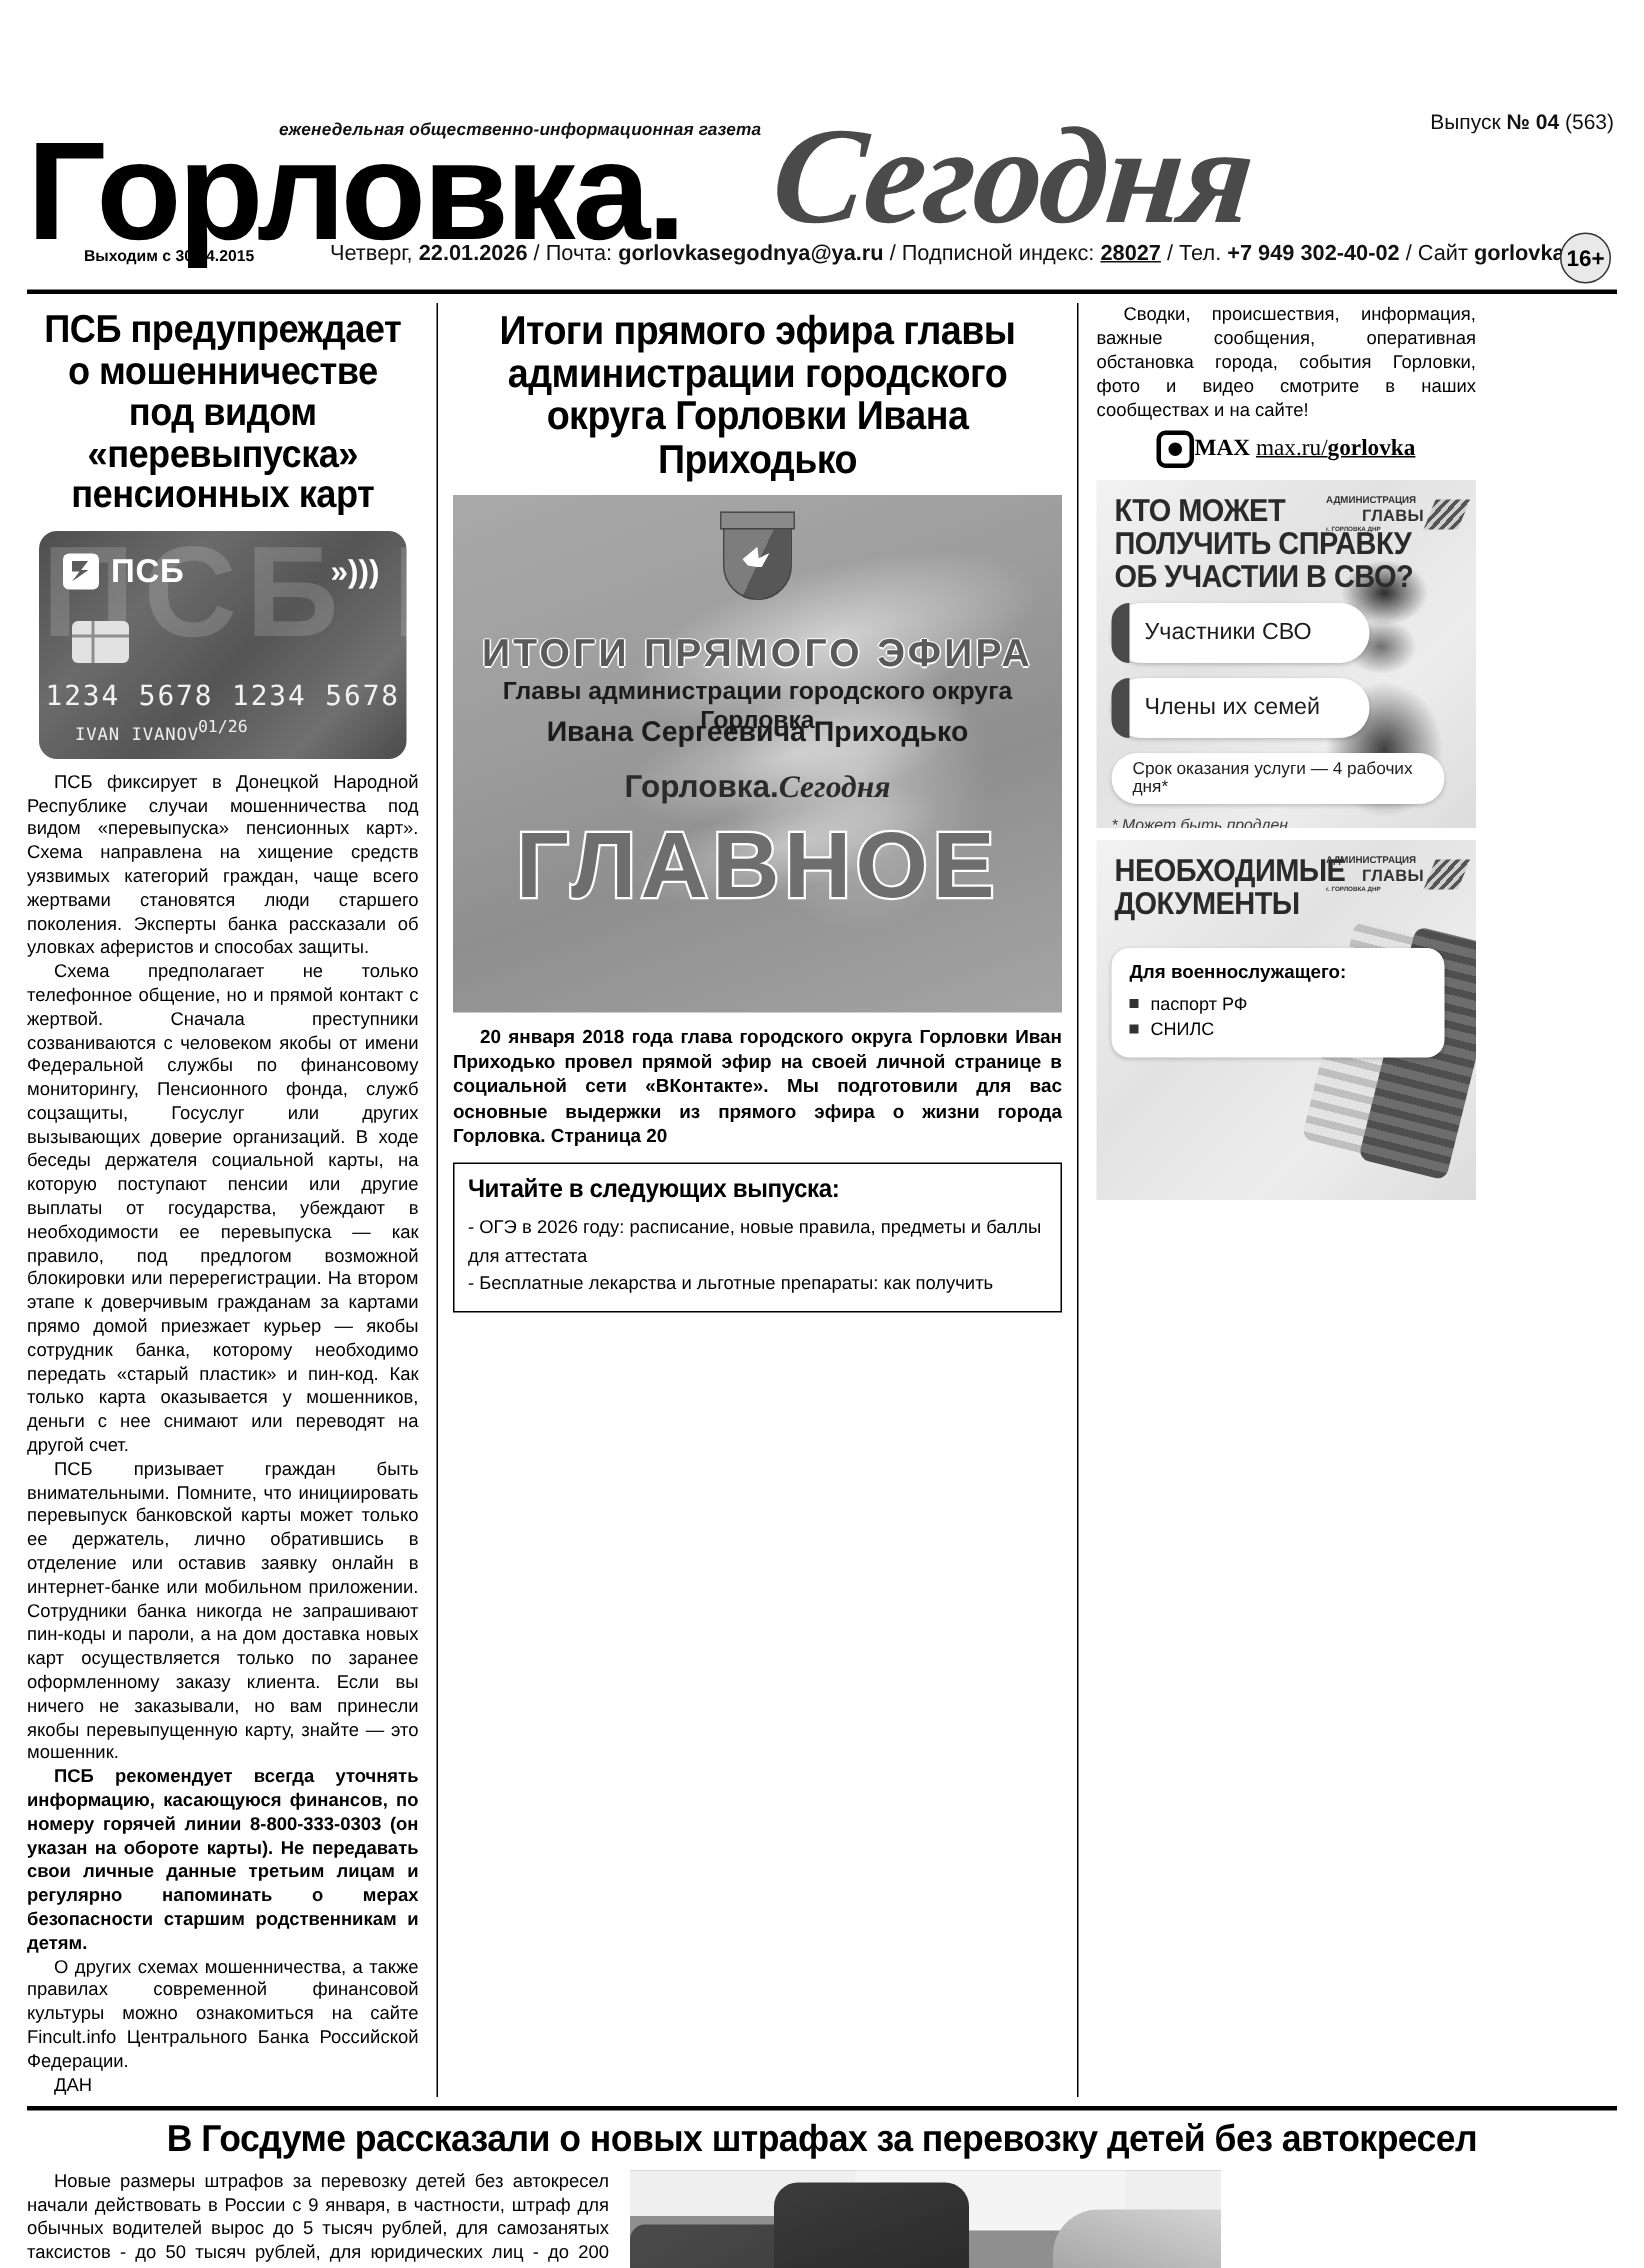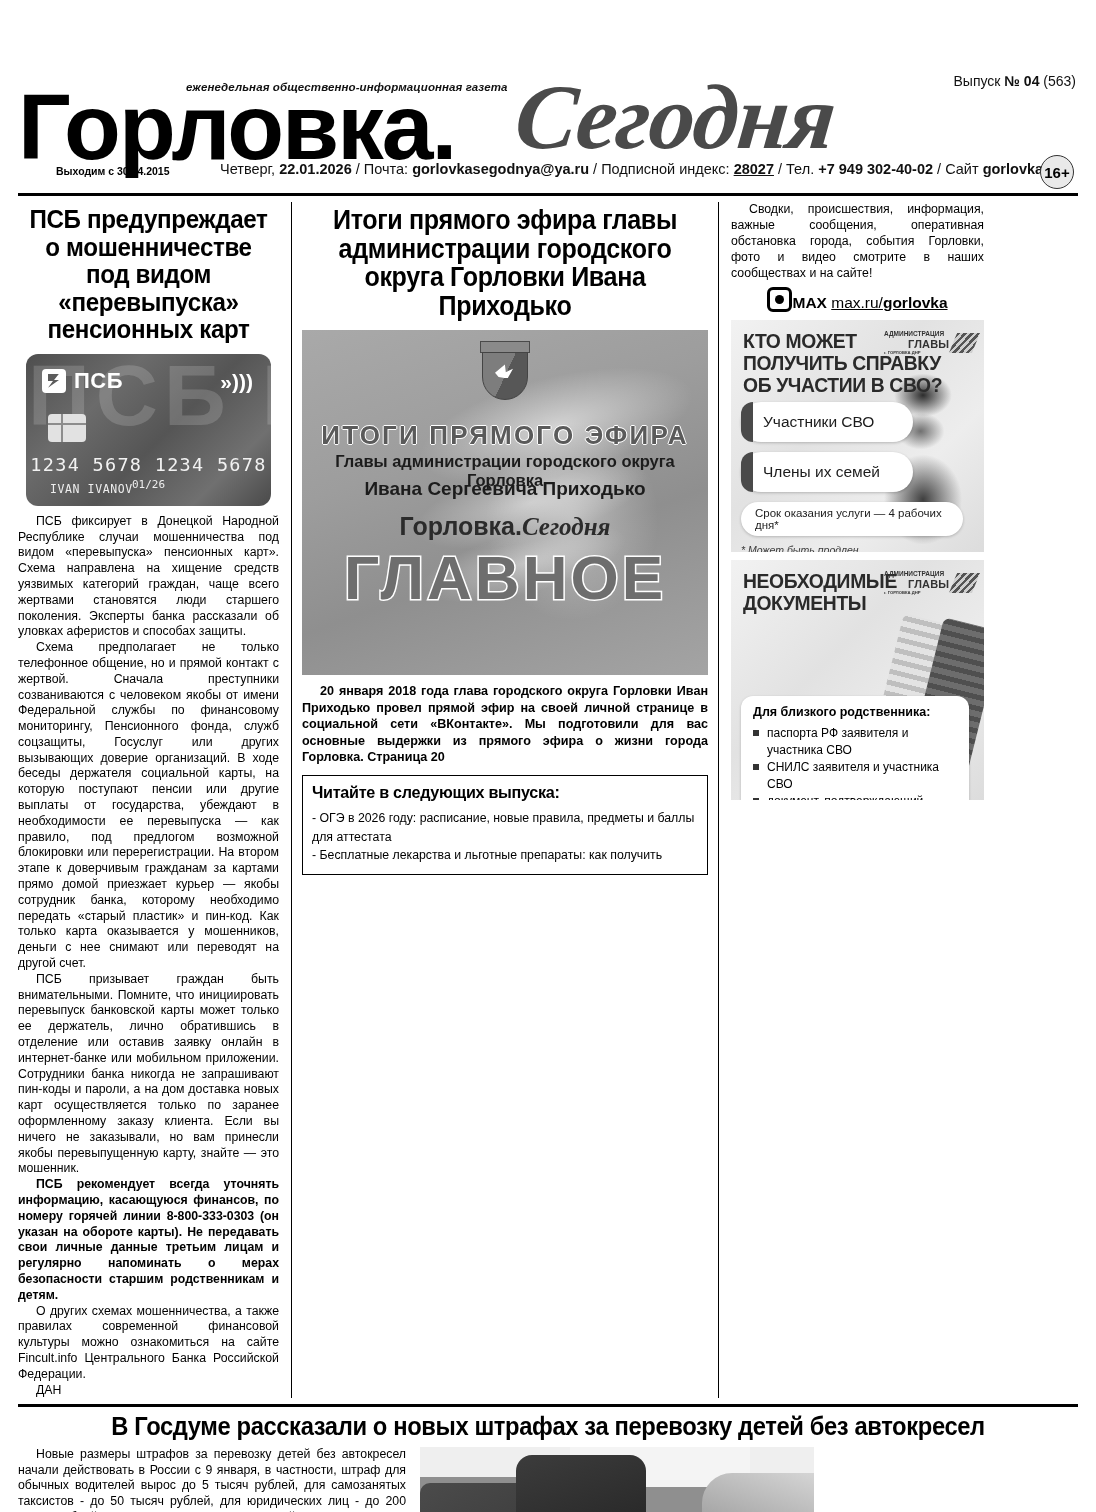--- a/index.html
+++ b/index.html
@@ -153,41 +153,41 @@
   .promo-t2 {
     position:absolute; left:0; right:0; top:122px; text-align:center;
     font-size:16.5px; font-weight:700; color:#1c1c1c;
   }
   .promo-t3 {
     position:absolute; left:0; right:0; top:148px; text-align:center;
     font-size:19px; font-weight:700; color:#1c1c1c;
   }
   .promo-logo {
     position:absolute; left:0; right:0; top:182px; text-align:center;
-    font-size:25px; font-weight:700; color:#2b2b2b;
+    font-size:21px; font-weight:700; color:#2b2b2b;
   }
   .promo-logo i { font-family:"Liberation Serif", serif; font-weight:700; }
   .promo-big {
     position:absolute; left:0; right:0; top:212px; text-align:center;
     font-size:62px; font-weight:700; letter-spacing:3px; color:#6e6e6e;
     -webkit-text-stroke:3px #ffffff; paint-order:stroke fill;
   }
 
   .lead {
     font-size:12.6px; line-height:1.3; font-weight:700; text-align:justify;
     text-indent:18px; margin:6px 0 10px 0;
   }
   .nextbox { border:1.6px solid #000; padding:7px 9px 9px 9px; margin-bottom:6px; }
   .nextbox h3 { margin:0 0 6px 0; font-size:17px; font-weight:700; letter-spacing:-.3px;
     transform:scaleX(.95); transform-origin:left; }
   .nextbox div { font-size:12.3px; line-height:1.5; }
 
   
   .r-intro { font-size:12.3px; line-height:1.3; text-align:justify; text-indent:18px; }
-  .max-row { display:flex; align-items:flex-end; gap:0; justify-content:center; margin:5px 0 8px 0; }
+  .max-row { display:flex; align-items:center; gap:0; justify-content:center; margin:5px 0 8px 0;font-family:Liberation Serif, serif; }
   .max-ico { width:25px; height:25px; border:3px solid #000; border-radius:6px;
     display:flex; align-items:center; justify-content:center; }
   .max-ico i { width:9px; height:9px; background:#000; border-radius:50%; display:block; }
   .max-txt { font-size:15.5px; font-weight:700; }
   .max-txt u { font-weight:400; text-decoration:underline; }
   .max-txt u b { font-weight:700; }
 
   .ad {
     position:relative; width:100%; margin-bottom:8px; overflow:hidden;
     background:linear-gradient(135deg,#f2f2f2 0%,#e2e2e2 40%,#ededed 70%,#dcdcdc 100%);
@@ -388,26 +388,25 @@
       <div class="ad ad-b">
         <h2>НЕОБХОДИМЫЕ ДОКУМЕНТЫ</h2>
         <div class="ad-badge">
           <div class="t"><span>АДМИНИСТРАЦИЯ</span><b>ГЛАВЫ</b><s>г. ГОРЛОВКА ДНР</s></div>
           <div class="sw"></div>
         </div>
         <div class="papers">
             <i></i>
             <i></i>
           </div>
-        <div class="docs-card dc2">
-          <p class="hd">Для близкого родственника:</p>
+        <div class="docs-card dc1">
+          <p class="hd">Для военнослужащего:</p>
           <ul>
-            <li>паспорта РФ заявителя и участника СВО</li>
-            <li>СНИЛС заявителя и участника СВО</li>
-            <li>документ, подтверждающий родство</li>
+            <li>паспорт РФ</li>
+            <li>СНИЛС</li>
           </ul>
         </div>
       </div>
     </div>
   </div>
 
   <div class="fullrule"></div>
   <h1 class="hl-wide">В Госдуме рассказали о новых штрафах за перевозку детей без автокресел</h1>
 
   <div class="gd">

